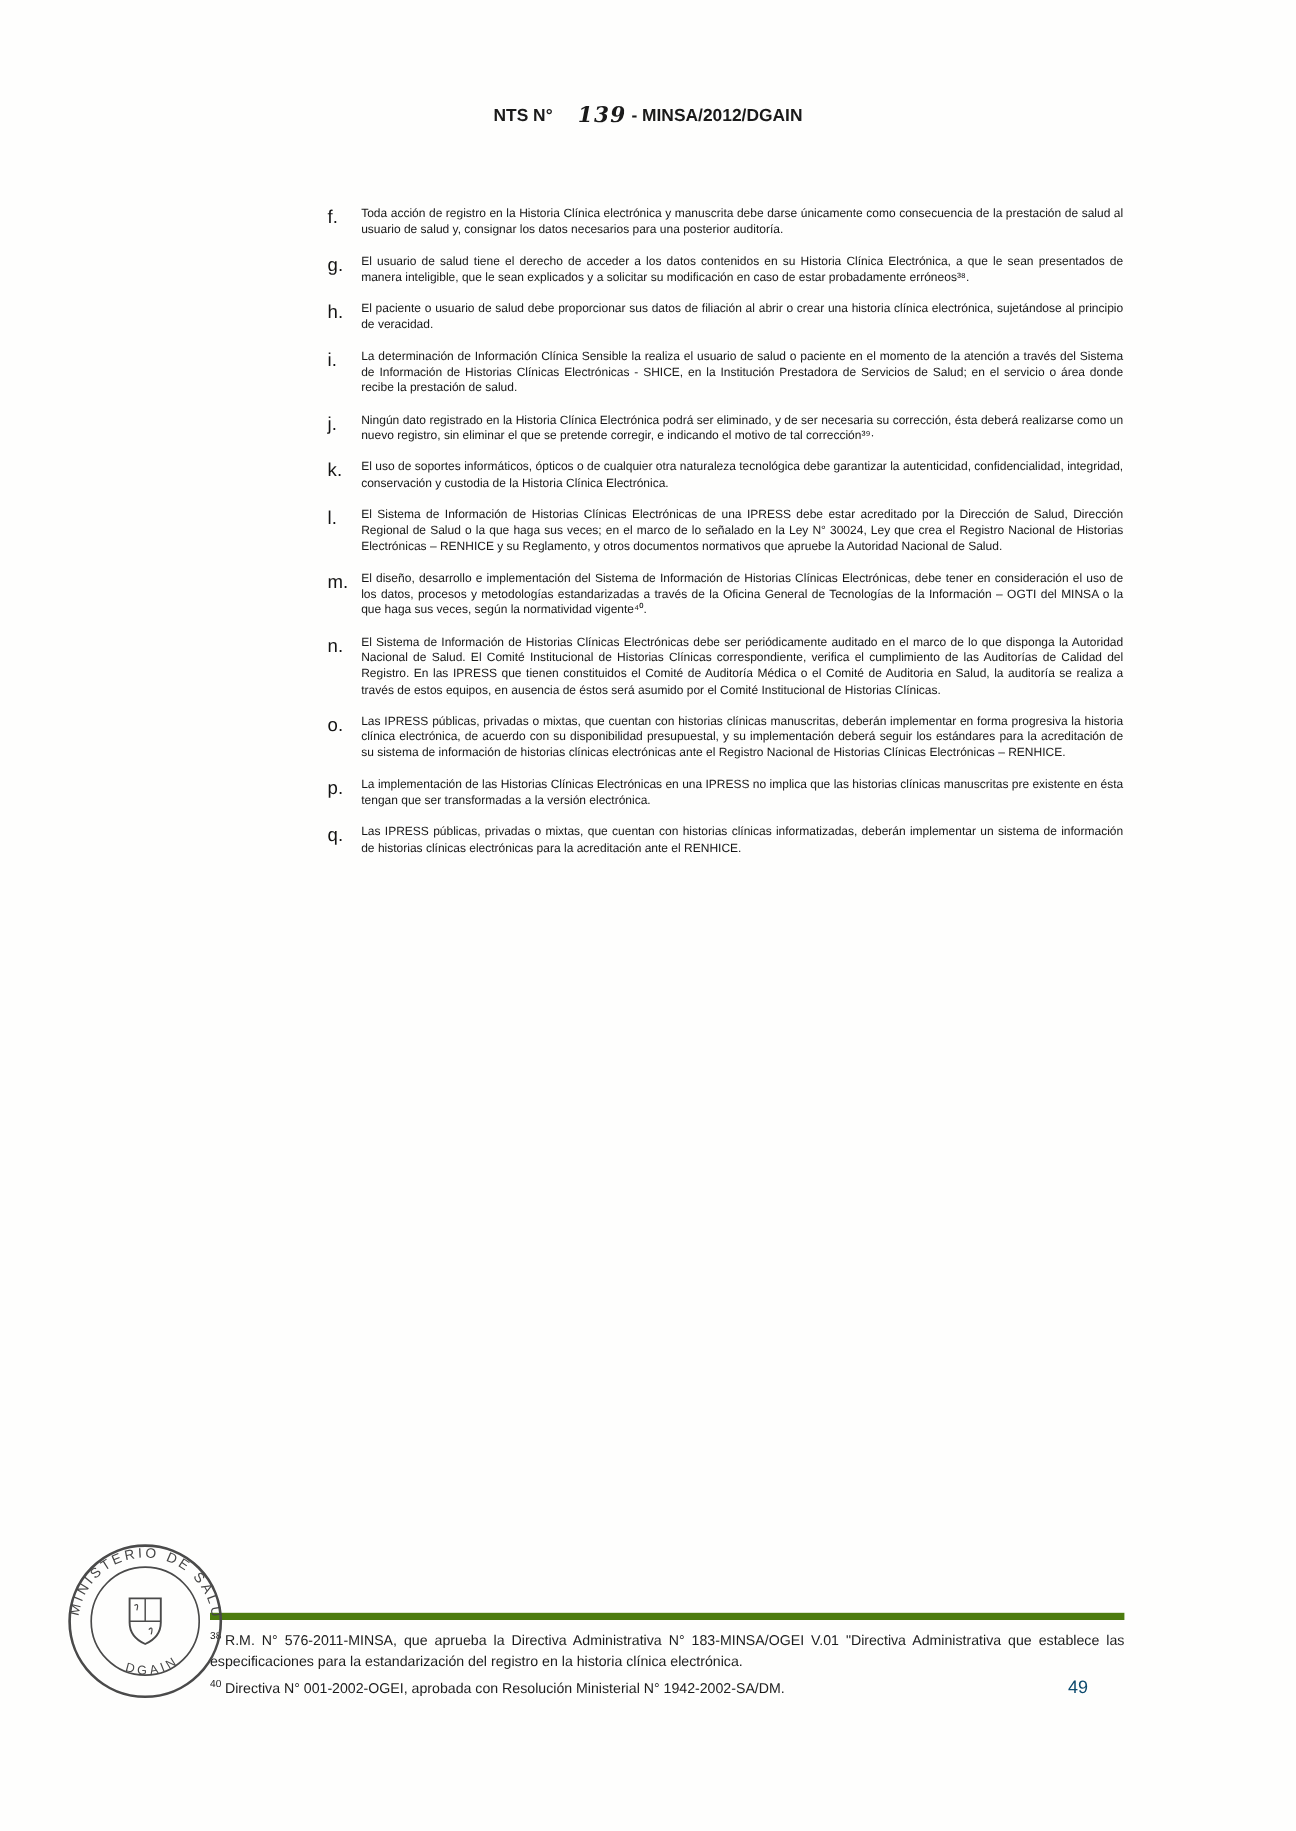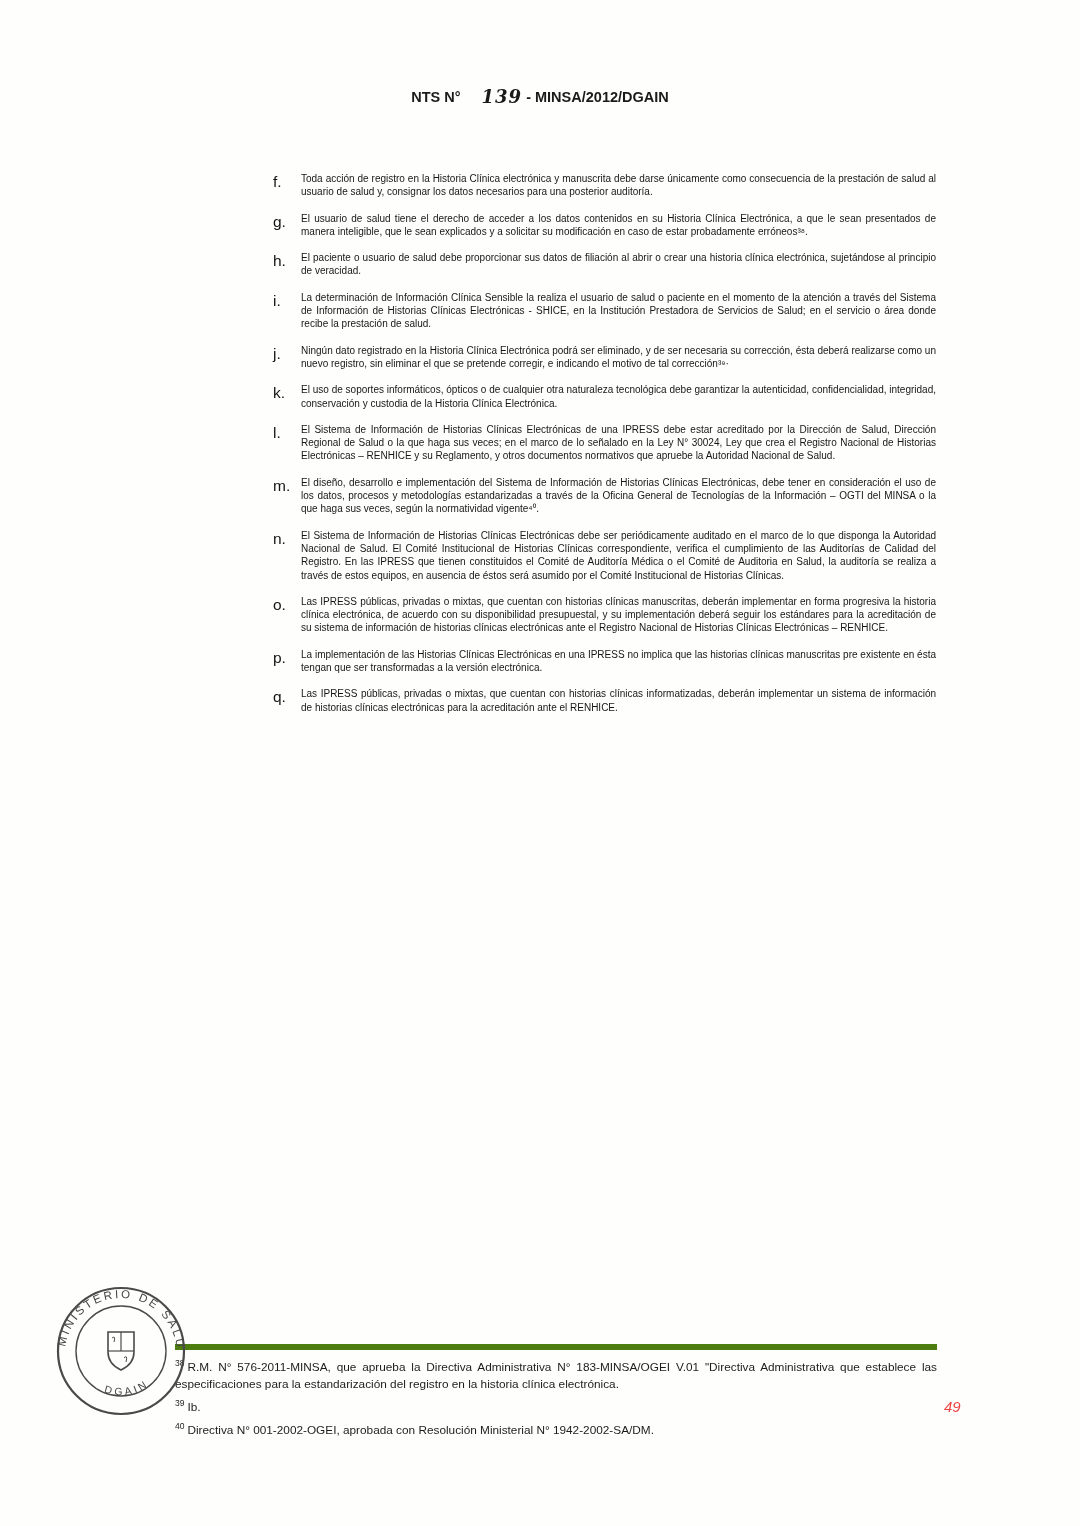--- a/index.html
+++ b/index.html
@@ -69,26 +69,25 @@
   .fnote sup { font-size: 8.5px; margin-right: 3px; }
   .seal {
     position: absolute;
     left: 50px;
     top: 1280px;
     width: 142px;
     height: 142px;
   }
   .page-num {
     position: absolute;
-    left: 944px;
+    left: 890px;
     top: 1398px;
     font-size: 15px;
     font-weight: 400;
-    color: #ef4444;
-    font-style: italic;
+    color: #0c4a6e;
   }
 </style>
 </head>
 <body>
 
 <div class="page">
 
   <div class="doc-header">
     <div>
       <span>NTS N°</span>
@@ -146,23 +145,20 @@
       <span class="letter">q.</span>
       <p class="itext">Las IPRESS públicas, privadas o mixtas, que cuentan con historias clínicas informatizadas, deberán implementar un sistema de información de historias clínicas electrónicas para la acreditación ante el RENHICE.</p>
     </div>
   </div>
 
   <div class="footnotes">
     <div class="fnote">
       <sup>38</sup><span>R.M. N° 576-2011-MINSA, que aprueba la Directiva Administrativa N° 183-MINSA/OGEI V.01 "Directiva Administrativa que establece las especificaciones para la estandarización del registro en la historia clínica electrónica.</span>
     </div>
     <div class="fnote">
-      <sup>39</sup><span>Ib.</span>
-    </div>
-    <div class="fnote">
       <sup>40</sup><span>Directiva N° 001-2002-OGEI, aprobada con Resolución Ministerial N° 1942-2002-SA/DM.</span>
     </div>
   </div>
 
   <div class="seal">
     <svg width="142" height="142" viewBox="0 0 142 142">
       <defs>
         <path id="sealTop" d="M 15,74 A 56,56 0 1 1 127,74"></path>
         <path id="sealBottom" d="M 31,92 A 46,46 0 0 0 111,92"></path>
       </defs>

